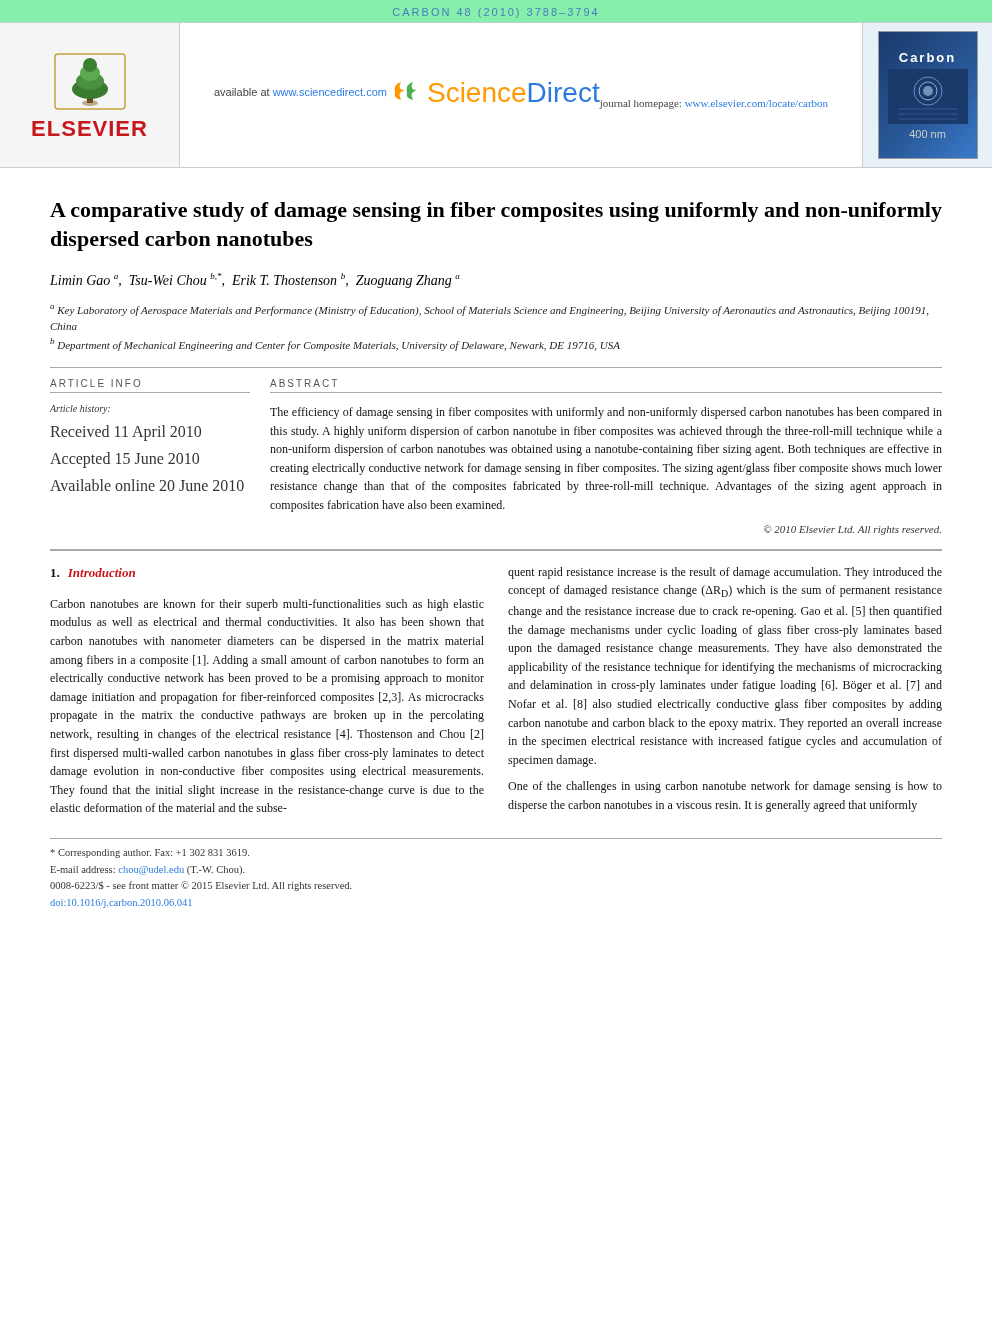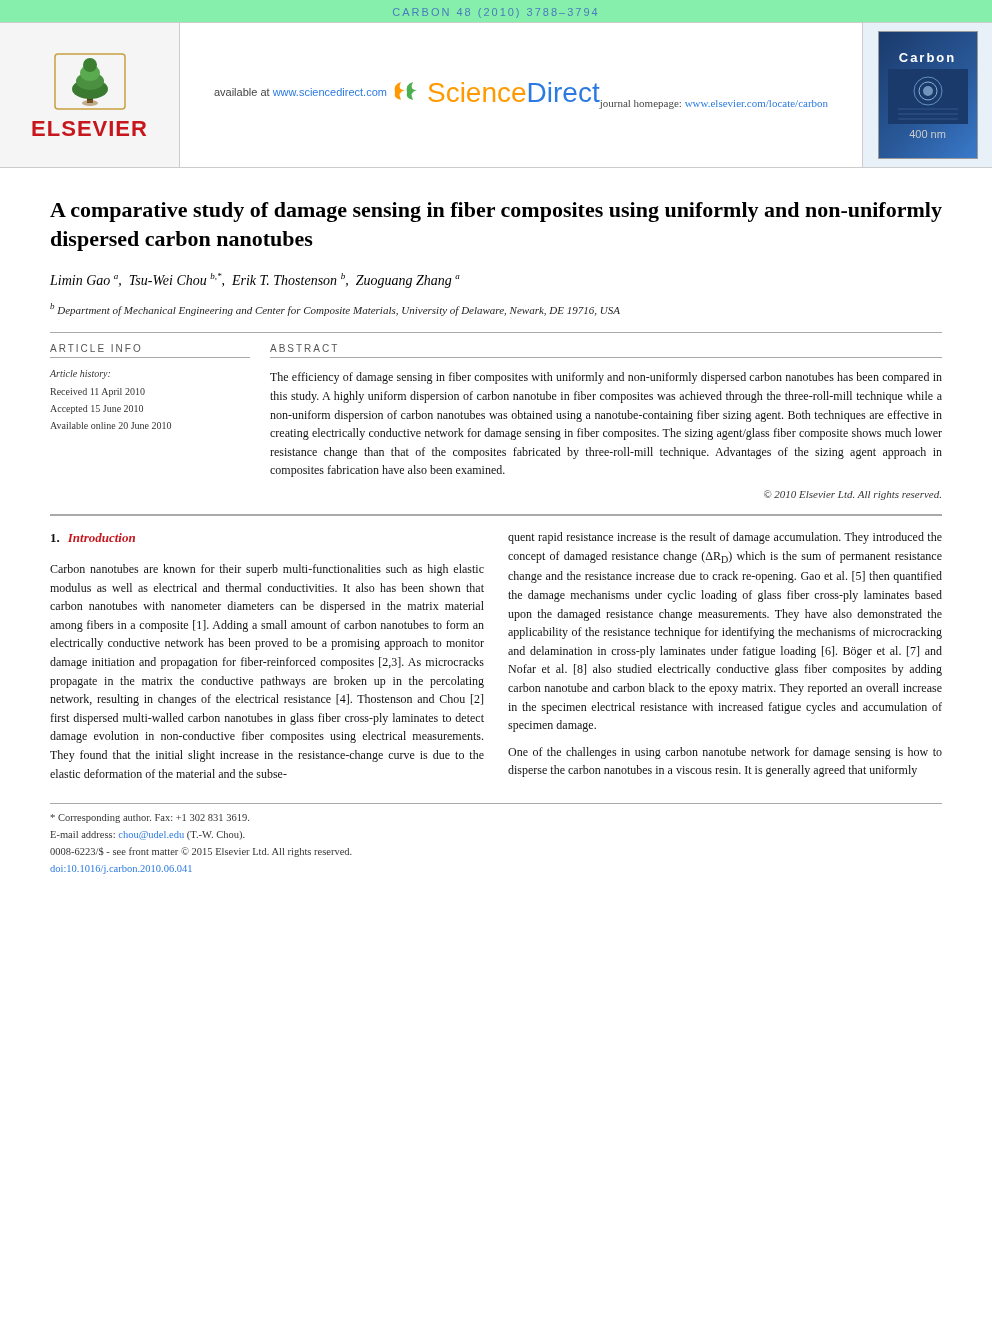--- a/index.html
+++ b/index.html
@@ -239,21 +239,21 @@
     }
 
     .article-info-label {
       font-size: 10px;
       font-style: italic;
       color: #333;
       margin-bottom: 4px;
     }
 
     .article-info-dates {
-      font-size: 10px;
+      font-size: 16px;
       color: #333;
       line-height: 1.7;
     }
 
     .abstract-text {
       font-size: 12px;
       line-height: 1.55;
       text-align: justify;
       color: #111;
     }
@@ -396,20 +396,23 @@
       <em>
         <span>Limin Gao <sup class="author-sup">a</sup>,&nbsp;</span>
         <span>Tsu-Wei Chou <sup class="author-sup">b,*</sup>,&nbsp;</span>
         <span>Erik T. Thostenson <sup class="author-sup">b</sup>,&nbsp;</span>
         <span>Zuoguang Zhang <sup class="author-sup">a</sup></span>
       </em>
     </div>
 
     <div class="affiliations">
       <div>
+        <sup class="affil-letter">a</sup> <em>Key Laboratory of Aerospace Materials and Performance (Ministry of Education), School of Materials Science and Engineering, Beijing University of Aeronautics and Astronautics, Beijing 100191, China</em>
+      </div>
+      <div>
         <sup class="affil-letter">b</sup> <em>Department of Mechanical Engineering and Center for Composite Materials, University of Delaware, Newark, DE 19716, USA</em>
       </div>
     </div>
 
     <hr class="divider-line">
 
     <div class="two-col">
 
       <div class="article-info-col">
         <div class="section-label">ARTICLE INFO</div>

